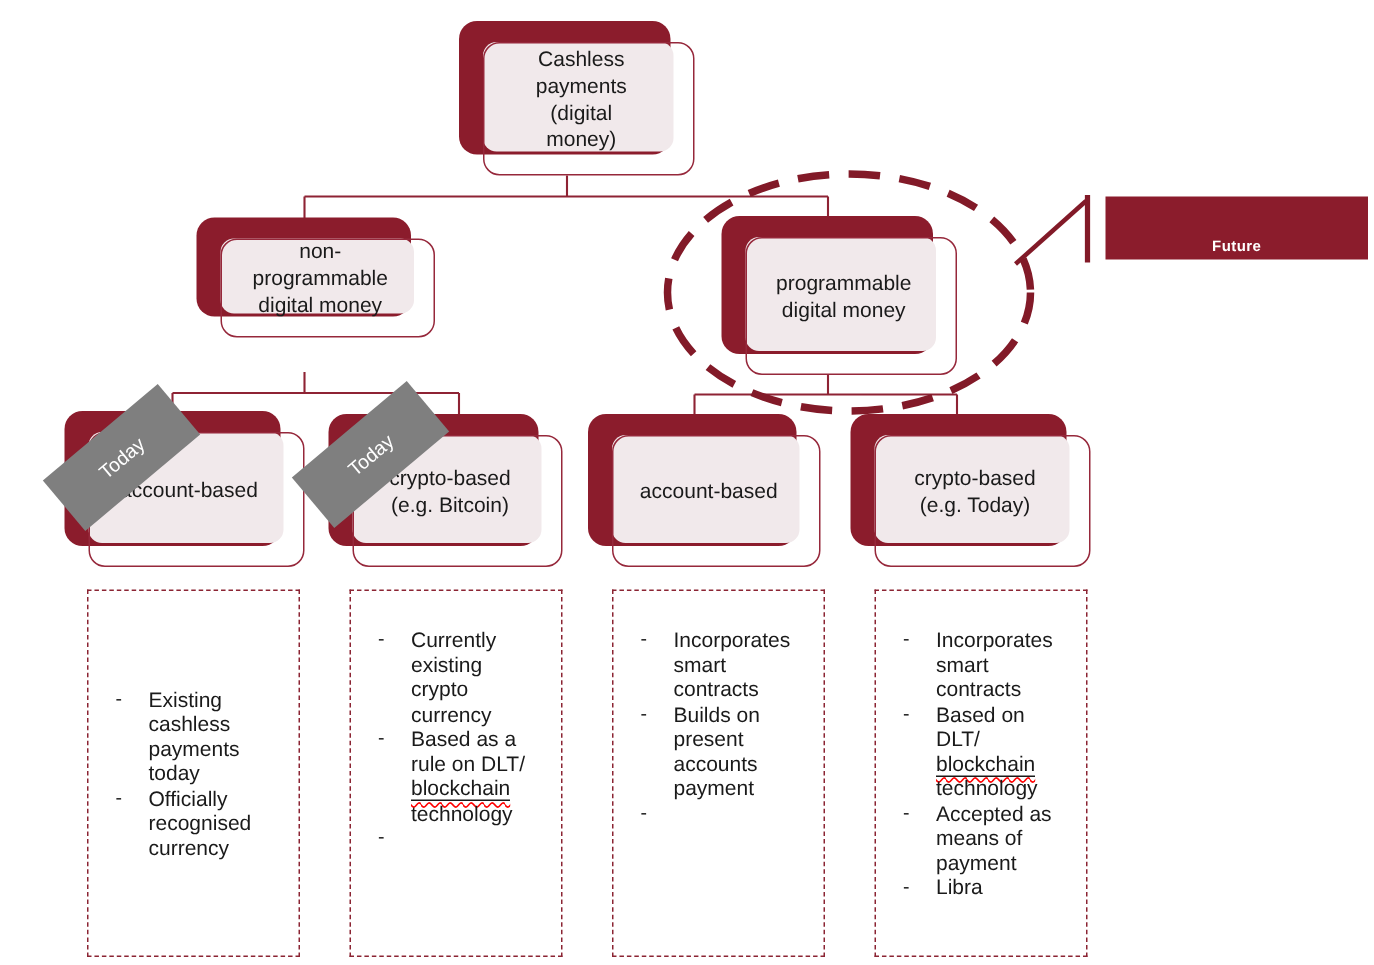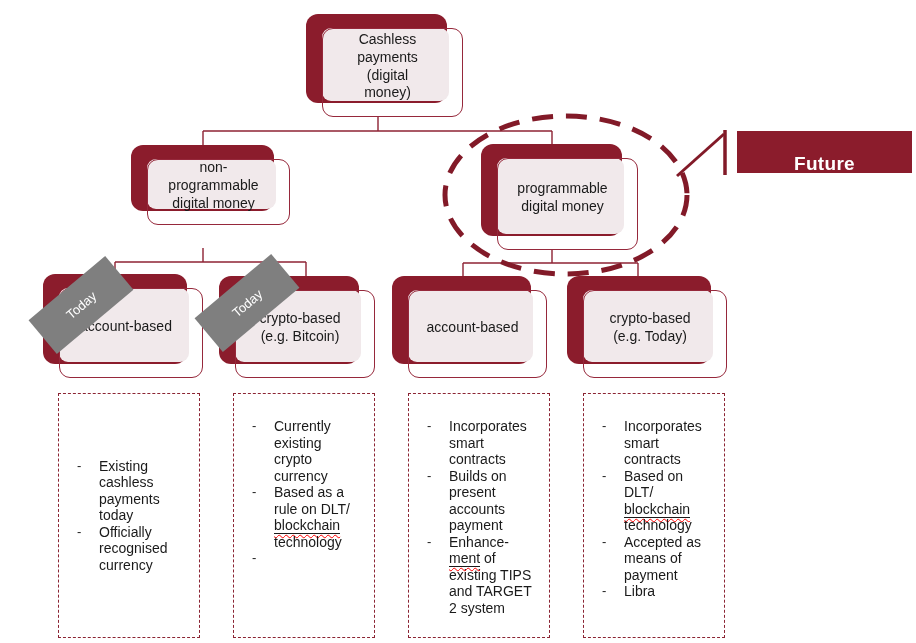--- a/index.html
+++ b/index.html
@@ -36,21 +36,21 @@
   .li-row{display:flex;align-items:flex-start;}
   .li-dash{flex:0 0 30px;padding-left:8px;box-sizing:border-box;
     font-size:13px;line-height:16.5px;}
   .li-text{flex:1;white-space:pre-line;font-size:14px;line-height:16.5px;}
   .misspell{border-bottom:1px solid #1a1a1a;
     text-decoration:underline wavy #ff0000 1px;text-underline-offset:4px;}
 
   
   .future-box{position:absolute;left:737px;top:131px;width:175px;height:42px;z-index:45;
     background:#8b1c2c;display:flex;align-items:center;justify-content:center;}
-  .future-box span{color:#ffffff;font-weight:bold;font-size:19px;letter-spacing:.3px;margin-top:24px;}
+  .future-box span{color:#ffffff;font-weight:bold;font-size:10px;letter-spacing:.3px;margin-top:24px;}
 </style>
 </head>
 <body>
 
 <div class="stage">
 
   <svg class="lines" width="916" height="643">
     <path d="M378,117 V131 M203,131 H552 M203,131 V146 M552,131 V145
              M203,248 V262 M115,262 H306 M115,262 V277 M306,262 V277
              M552,250 V263 M463,263 H638 M463,263 V277 M638,263 V277" fill="none" stroke="#8e2334" stroke-width="1.4"></path>
@@ -163,25 +163,20 @@
       </div>
       <div class="li-row">
         <span class="li-dash">-</span>
         <span class="li-text">Builds on
 present
 accounts
 payment</span>
       </div>
       <div class="li-row">
         <span class="li-dash">-</span>
-        <span class="li-text">Enhance-
-<span class="misspell">ment</span> of
-existing TIPS
-and TARGET
-2 system</span>
       </div>
     </div>
   <div class="detail pad" style="left:583px;top:393px">
       <div class="li-row">
         <span class="li-dash">-</span>
         <span class="li-text">Incorporates
 smart
 contracts</span>
       </div>
       <div class="li-row">

